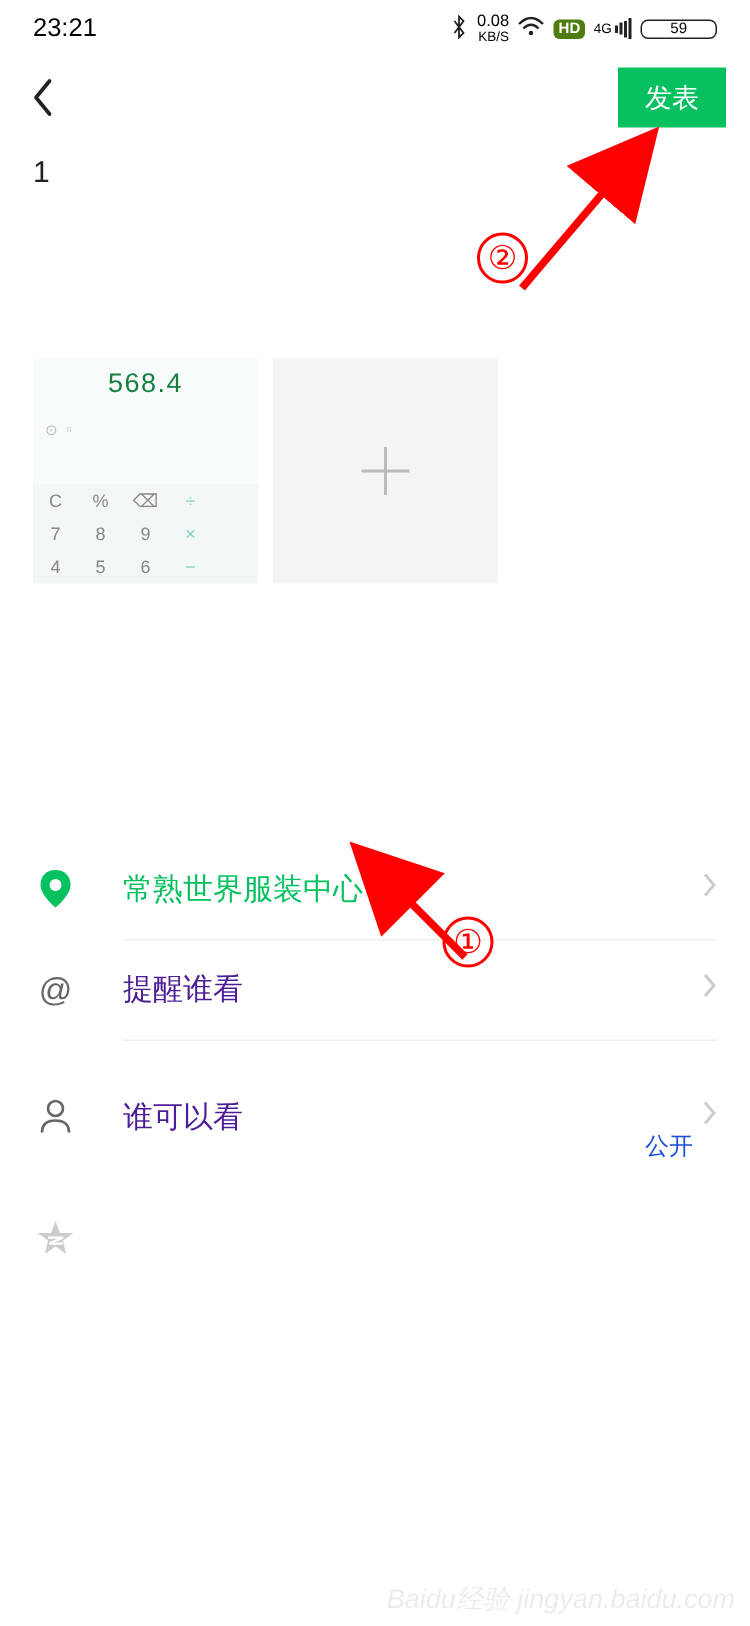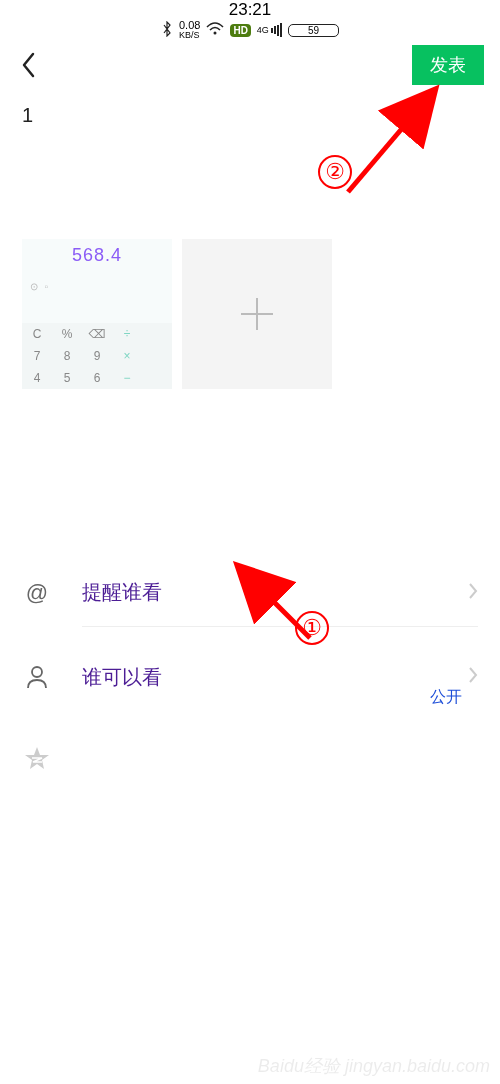--- a/index.html
+++ b/index.html
@@ -12,29 +12,28 @@
       overflow: hidden;
     }
     .status-bar {
       height: 38px;
       display: flex;
       justify-content: space-between;
       align-items: center;
       padding: 0 22px;
       font-size: 17px;
       font-weight: 500;
-      flex-direction: column;
     }
     .status-right {
       display: flex;
       align-items: center;
       gap: 6px;
       font-size: 12px;
     }
-    .status-right .speed { font-size: 9px; line-height: 1; text-align: left; }
+    .status-right .speed { font-size: 9px; line-height: 1; text-align: right; }
     .status-right .speed .n { font-size: 11px; }
     .header {
       height: 54px;
       display: flex;
       align-items: center;
       justify-content: space-between;
       padding: 0 16px 0 14px;
     }
     .back { width: 30px; height: 30px; display:flex; align-items:center; justify-content:center; }
     .publish-btn {
@@ -61,21 +60,21 @@
       background: #f7fbfb;
       position: relative;
       overflow: hidden;
       font-family: sans-serif;
     }
     .thumb-display {
       position:absolute;
       top:6px; left:0; right:0;
       text-align:center;
       font-size:18px;
-      color:#8b5cf6;
+      color:#15803d;
       letter-spacing:1px;
     }
     .thumb-small-row {
       position:absolute;
       top:42px; left:8px;
       display:flex; gap:6px;
       font-size:10px; color:#bbb;
     }
     .thumb-keys {
       position:absolute;
@@ -239,20 +238,34 @@
   <div class="add-box">
     <svg width="48" height="48" viewBox="0 0 48 48">
       <line x1="24" y1="8" x2="24" y2="40" stroke="#bbb" stroke-width="2"></line>
       <line x1="8" y1="24" x2="40" y2="24" stroke="#bbb" stroke-width="2"></line>
     </svg>
   </div>
 </div>
 
 <div class="options">
   <div class="option-row">
+    <span class="option-icon">
+      <svg width="22" height="26" viewBox="0 0 22 26">
+          <path d="M11 0 C5 0 1 4 1 10 C1 17 11 25 11 25 C11 25 21 17 21 10 C21 4 17 0 11 0 Z" fill="#07c160"></path>
+          <circle cx="11" cy="10" r="4" fill="#fff"></circle>
+        </svg>
+    </span>
+    <span class="option-label green">常熟世界服装中心</span>
+    <span class="chevron">
+      <svg width="10" height="18" viewBox="0 0 10 18">
+          <path d="M2 2 L8 9 L2 16" fill="none" stroke="#ccc" stroke-width="2"></path>
+        </svg>
+    </span>
+  </div>
+  <div class="option-row">
     <span class="option-icon" style="font-size:22px;color:#666;">@</span>
     <span class="option-label">提醒谁看</span>
     <span class="chevron">
       <svg width="10" height="18" viewBox="0 0 10 18">
           <path d="M2 2 L8 9 L2 16" fill="none" stroke="#ccc" stroke-width="2"></path>
         </svg>
     </span>
   </div>
   <div class="option-row">
     <span class="option-icon">

